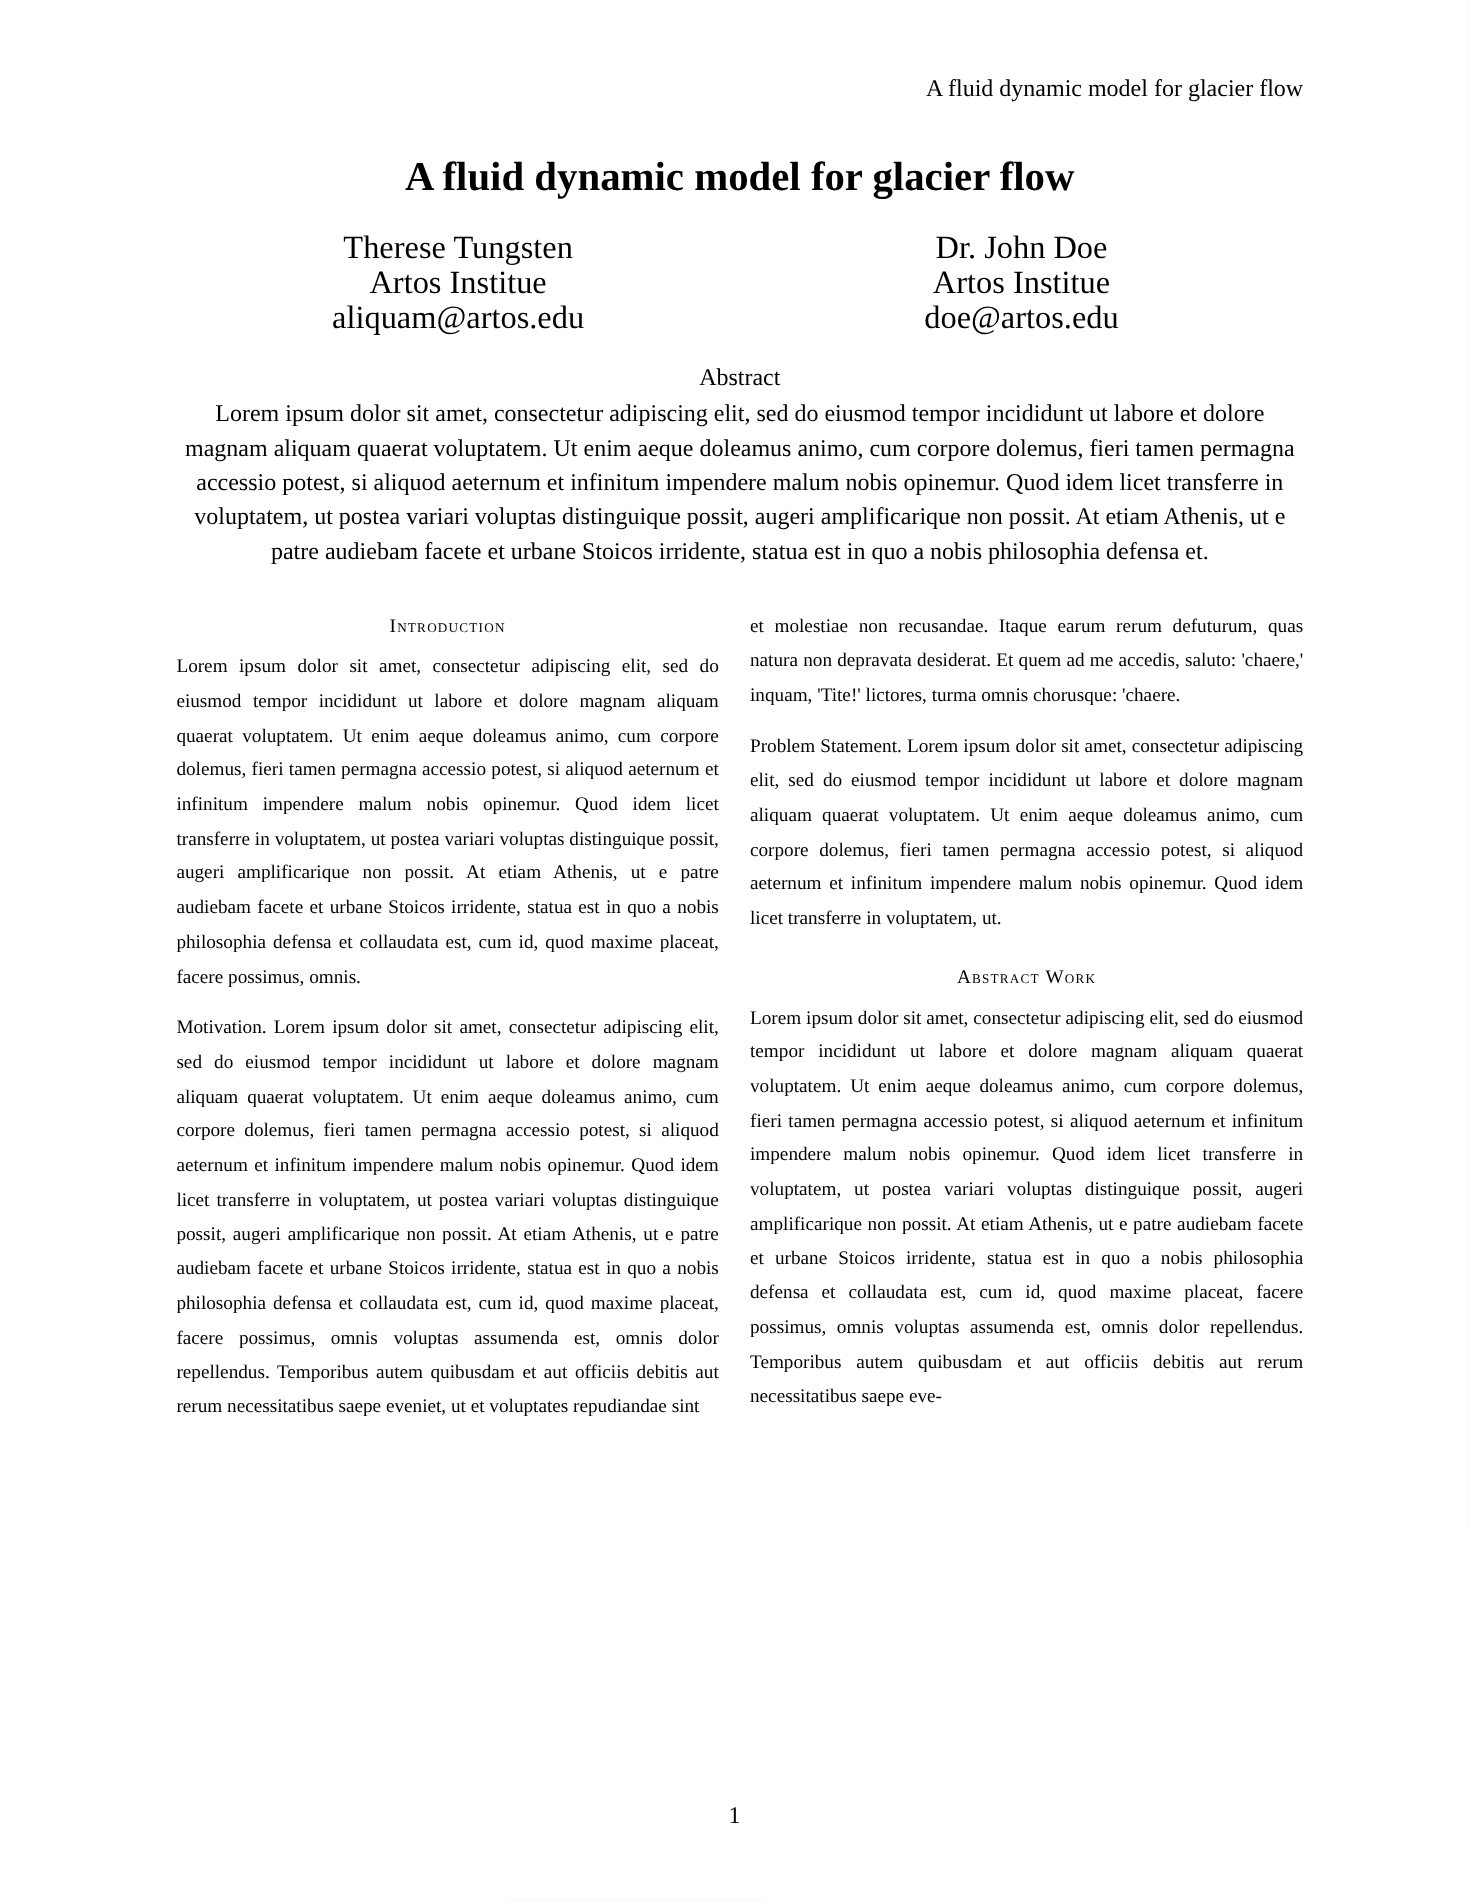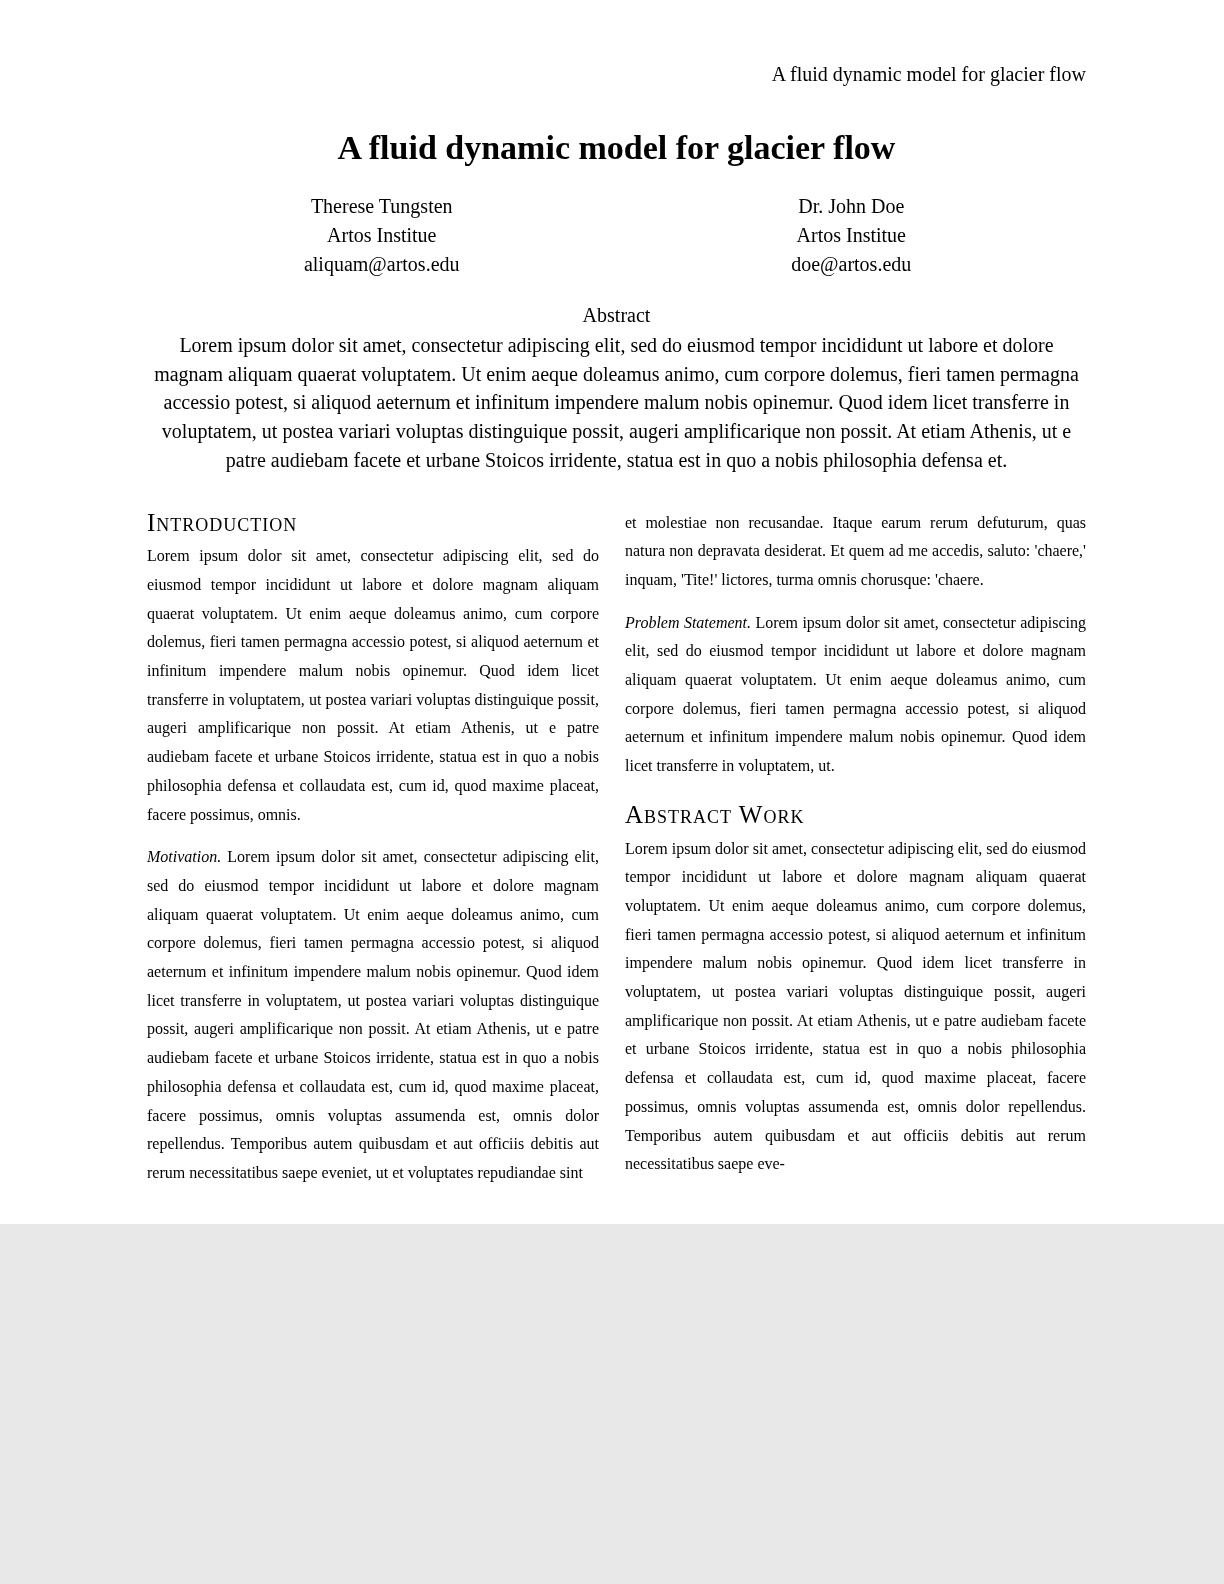--- a/index.html
+++ b/index.html
@@ -1,19 +1,19 @@
 <!DOCTYPE html>
 <html lang="en"><head>
 <meta charset="utf-8">
 <style>
   html, body { margin: 0; padding: 0; background: #e8e8e8; }
   .page {
     position: relative;
     width: 1224px;
-    height: 1224px;
+    height: 1584px;
     margin: 0 auto;
     background: #ffffff;
     color: #000000;
     font-family: "Liberation Serif", "DejaVu Serif", serif;
     overflow: hidden;
     box-sizing: border-box;
   }
   .content {
     padding-left: 147px;
     padding-right: 138px;
@@ -31,21 +31,21 @@
     font-weight: bold;
     line-height: 40px;
   }
   .authors {
     display: flex;
     margin-top: 24px;
   }
   .author {
     flex: 1 1 50%;
     text-align: center;
-    font-size: 20px;
+    font-size: 27px;
     line-height: 29px;
   }
   .abstract-heading {
     margin-top: 22px;
     text-align: center;
     font-size: 20px;
     font-weight: normal;
     line-height: 28px;
   }
   .abstract-text {
@@ -61,41 +61,41 @@
   .col-left {
     width: 452px;
     flex: 0 0 452px;
     margin-right: 26px;
   }
   .col-right {
     width: 461px;
     flex: 0 0 461px;
   }
   .col-heading {
+    text-align: center;
     font-variant: small-caps;
-    font-size: 25px;
+    font-size: 16px;
     letter-spacing: 1px;
     line-height: 28.7px;
     margin-bottom: 5px;
   }
   .col-heading.mid {
     margin-top: 20px;
     margin-bottom: 5px;
   }
   p.body {
     margin: 0;
     font-size: 16px;
     line-height: 28.7px;
     text-align: justify;
   }
   p.body + p.body {
     margin-top: 14px;
   }
   .run-in {
-    font-style: italic;
   }
   .page-number {
     position: absolute;
     left: 0;
     right: 0;
     top: 1502px;
     text-align: center;
     font-size: 20px;
   }
 </style>

